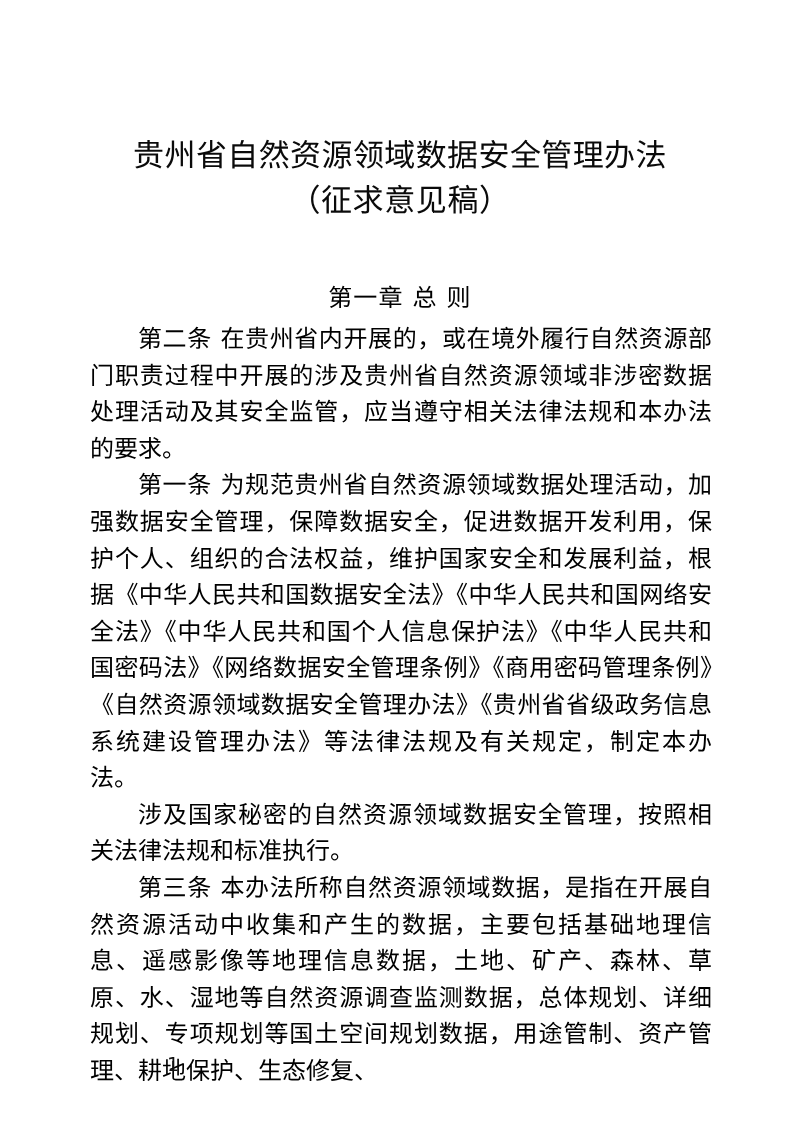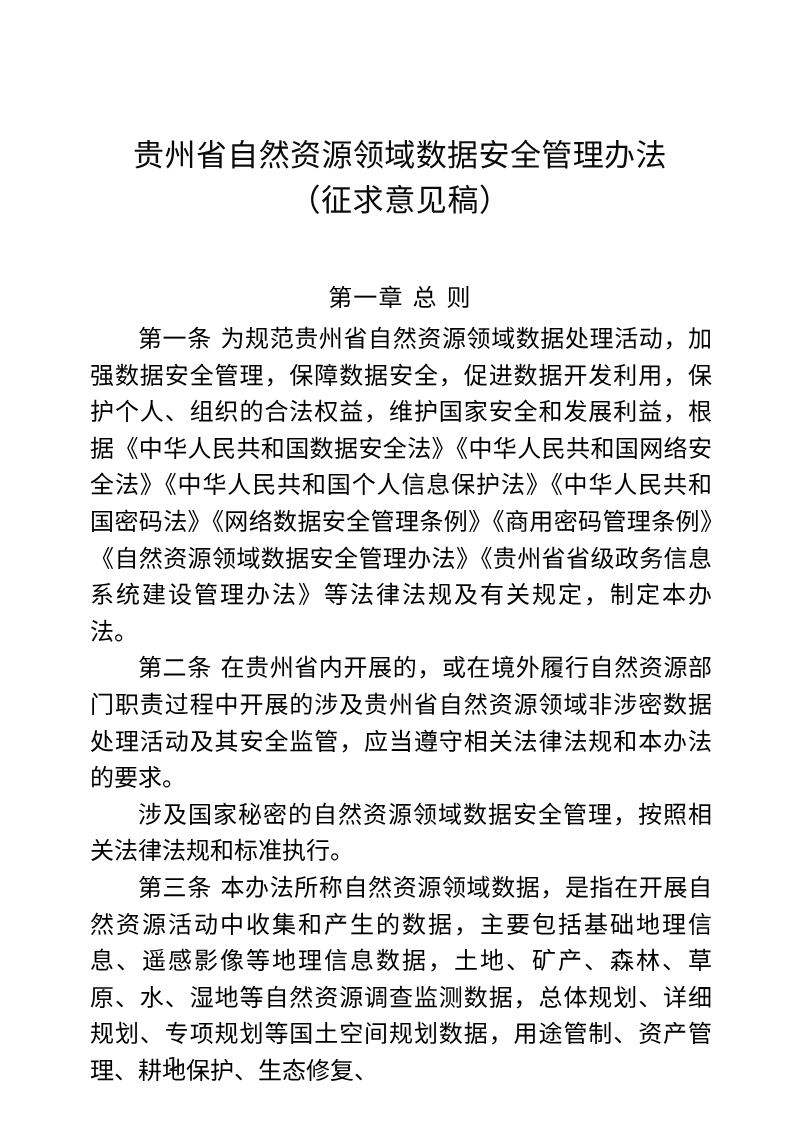--- a/index.html
+++ b/index.html
@@ -106,25 +106,25 @@
   <div class="doc-title">
     <span class="title-line title-line-1">贵州省自然资源领域数据安全管理办法</span>
     <span class="title-line title-line-2">（征求意见稿）</span>
   </div>
 
   <div class="chapter-heading">第一章 总 则</div>
 
   <div class="body-text">
 
     <p>
-      <span>第一条</span><span class="art-gap"></span><span>为规范贵州省自然资源领域数据处理活动，加强数据安全管理，保障数据安全，促进数据开发利用，保护个人、组织的合法权益，维护国家安全和发展利益，根据《中华人民共和国数据安全法》《中华人民共和国网络安全法》《中华人民共和国个人信息保护法》《中华人民共和国密码法》《网络数据安全管理条例》《商用密码管理条例》《自然资源领域数据安全管理办法》《贵州省省级政务信息系统建设管理办法》等法律法规及有关规定，制定本办法。</span>
+      <span>第二条</span><span class="art-gap"></span><span>在贵州省内开展的，或在境外履行自然资源部门职责过程中开展的涉及贵州省自然资源领域非涉密数据处理活动及其安全监管，应当遵守相关法律法规和本办法的要求。</span>
     </p>
 
     <p>
-      <span>第二条</span><span class="art-gap"></span><span>在贵州省内开展的，或在境外履行自然资源部门职责过程中开展的涉及贵州省自然资源领域非涉密数据处理活动及其安全监管，应当遵守相关法律法规和本办法的要求。</span>
+      <span>第一条</span><span class="art-gap"></span><span>为规范贵州省自然资源领域数据处理活动，加强数据安全管理，保障数据安全，促进数据开发利用，保护个人、组织的合法权益，维护国家安全和发展利益，根据《中华人民共和国数据安全法》《中华人民共和国网络安全法》《中华人民共和国个人信息保护法》《中华人民共和国密码法》《网络数据安全管理条例》《商用密码管理条例》《自然资源领域数据安全管理办法》《贵州省省级政务信息系统建设管理办法》等法律法规及有关规定，制定本办法。</span>
     </p>
 
     <p>
       <span>涉及国家秘密的自然资源领域数据安全管理，按照相关法律法规和标准执行。</span>
     </p>
 
     <p>
       <span>第三条</span><span class="art-gap"></span><span>本办法所称自然资源领域数据，是指在开展自然资源活动中收集和产生的数据，主要包括基础地理信息、遥感影像等地理信息数据，土地、矿产、森林、草原、水、湿地等自然资源调查监测数据，总体规划、详细规划、专项规划等国土空间规划数据，用途管制、资产管理、耕地保护、生态修复、</span>
     </p>
 

